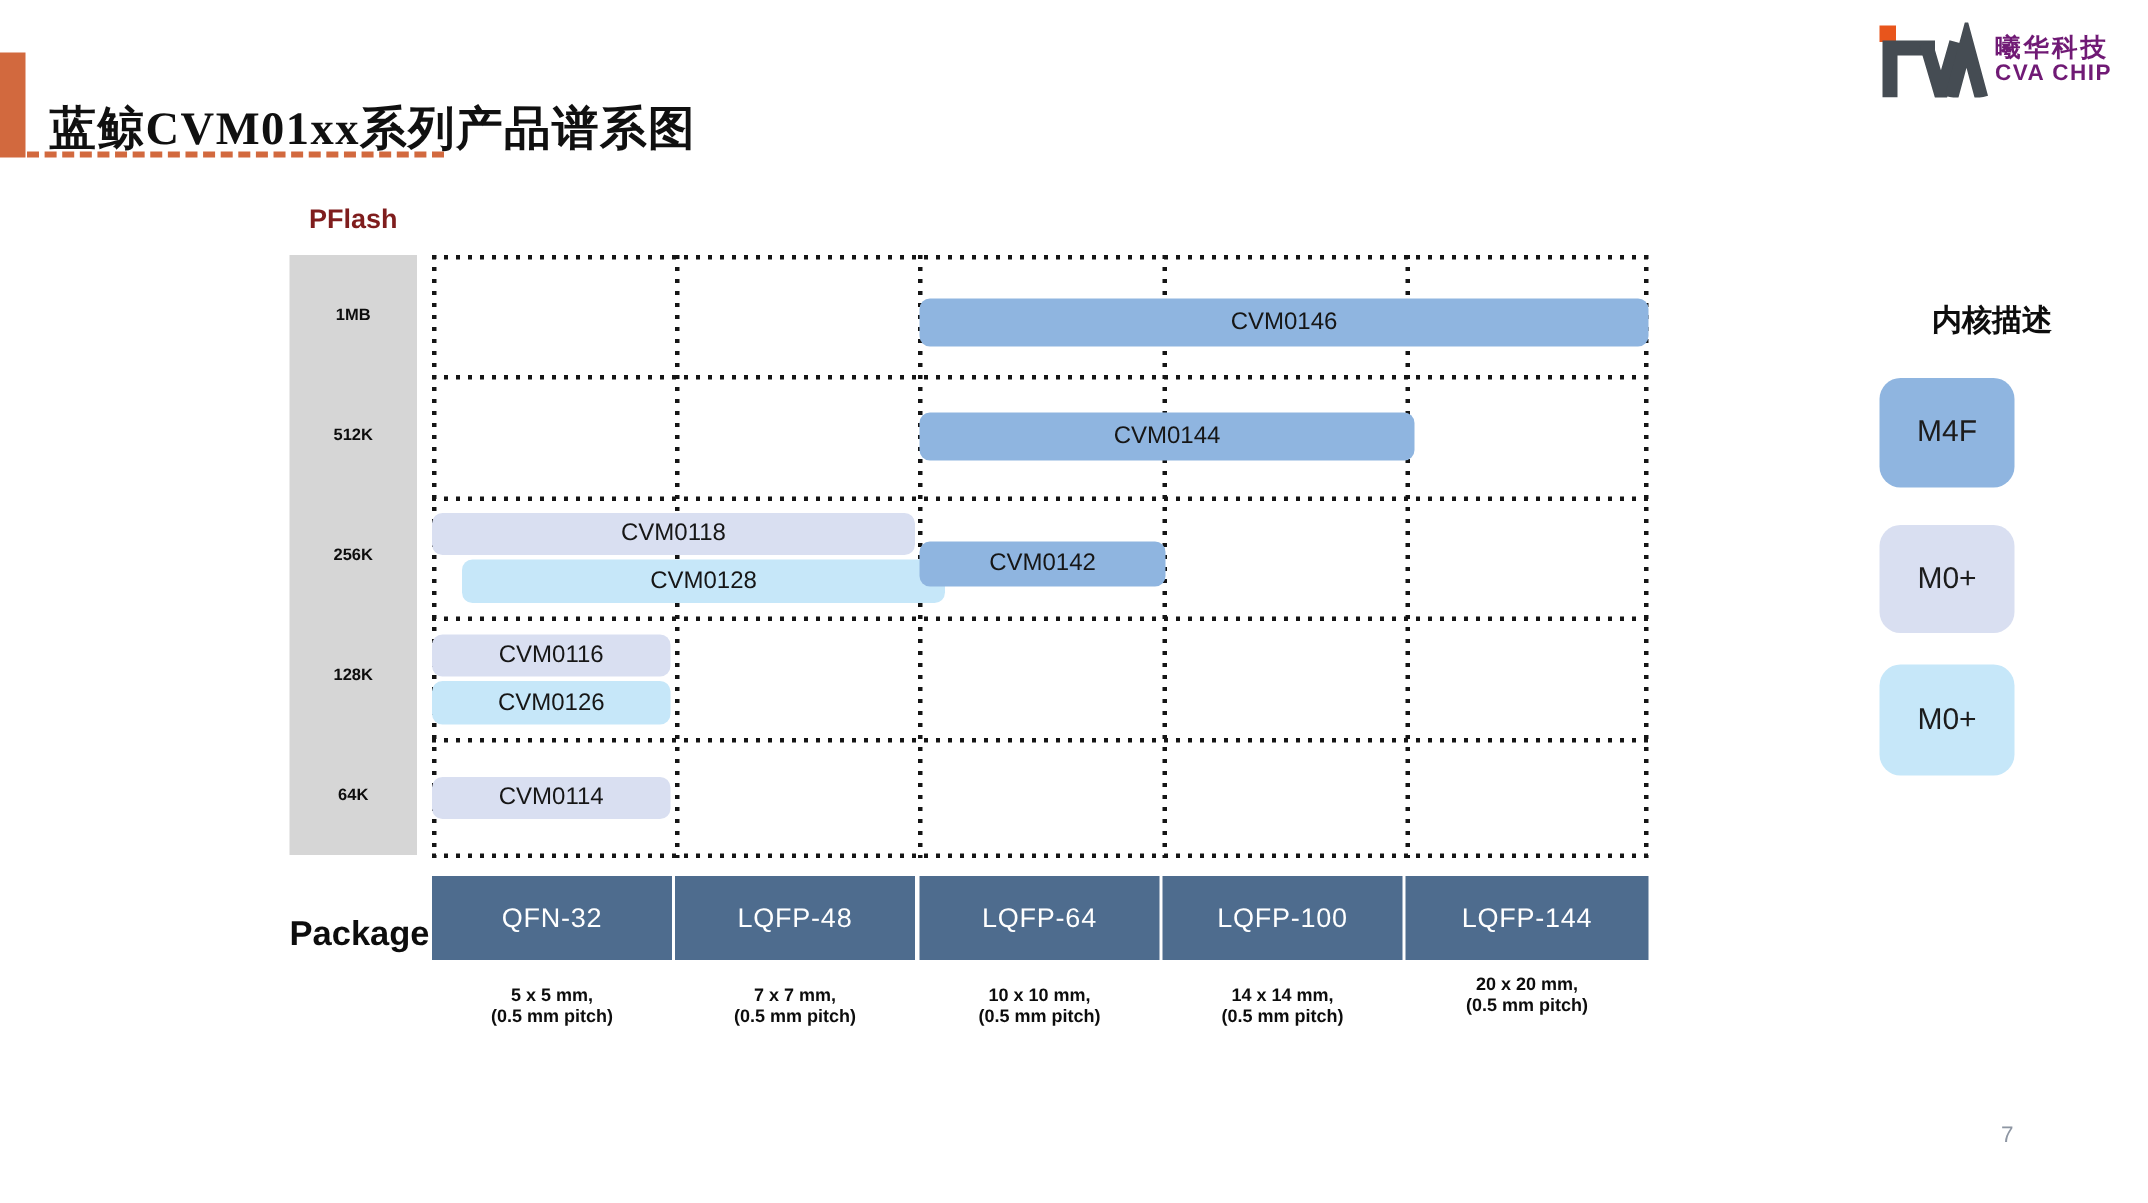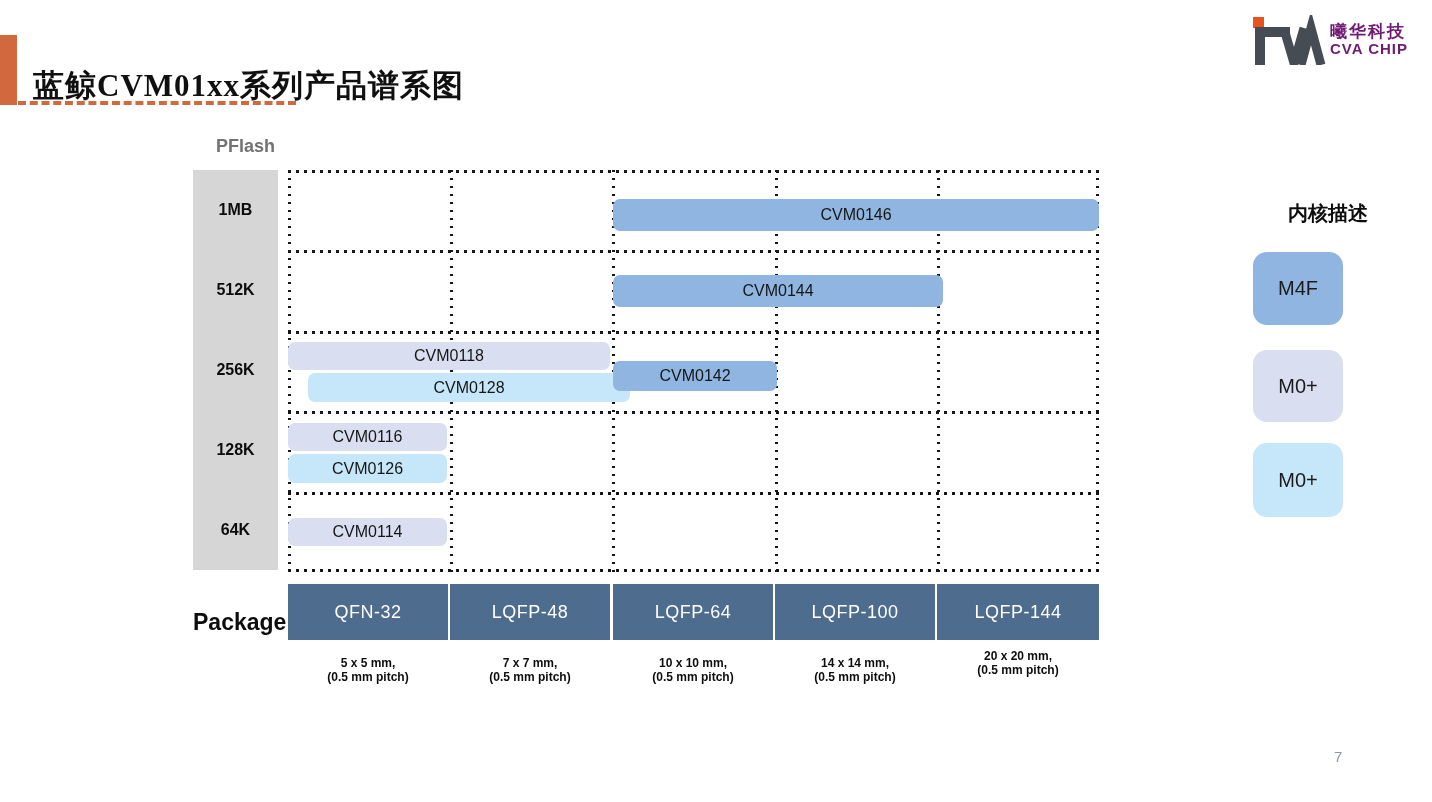--- a/index.html
+++ b/index.html
@@ -14,23 +14,23 @@
     font-weight:bold;font-size:31px;color:#101010;letter-spacing:1px;white-space:nowrap;
   }
   .title-dash{position:absolute;left:18px;top:101px;width:278px;height:0;border-top:4px dashed #D2693E;}
   
   .logo{position:absolute;left:1248px;top:14px;width:180px;height:52px;display:flex;align-items:center;}
   .logo-mark{width:78px;height:50px;flex:0 0 auto;}
   .logo-text{margin-left:4px;line-height:1.05;color:#701a75;}
   .logo-cn{font-size:17px;font-weight:bold;letter-spacing:2px;}
   .logo-en{font-size:15px;font-weight:bold;letter-spacing:1px;}
   
-  .pflash-label{position:absolute;left:203px;top:136px;width:85px;text-align:center;font-size:18px;font-weight:bold;color:#737373;}
+  .pflash-label{position:absolute;left:193px;top:136px;width:85px;text-align:center;font-size:18px;font-weight:bold;color:#7f1d1d;}
   .ycol{position:absolute;left:193px;top:170px;width:85px;height:400px;background:#D6D6D6;display:flex;flex-direction:column;}
-  .ycol .yrow{flex:1;display:flex;align-items:center;justify-content:center;font-size:16px;font-weight:bold;color:#0d0d0d;}
+  .ycol .yrow{flex:1;display:flex;align-items:center;justify-content:center;font-size:11px;font-weight:bold;color:#0d0d0d;}
   .grid{position:absolute;left:288px;top:170px;width:811px;height:402px;}
   .hline{position:absolute;left:0;width:811px;height:2.5px;
     background-image:repeating-linear-gradient(90deg,#151515 0 2.5px,transparent 2.5px 8px);}
   .vline{position:absolute;top:0;height:402px;width:2.5px;
     background-image:repeating-linear-gradient(180deg,#151515 0 2.5px,transparent 2.5px 8px);}
   
   .bar{
     position:absolute;border-radius:7px;display:flex;align-items:center;justify-content:center;
     font-size:16px;color:#161616;white-space:nowrap;
   }

